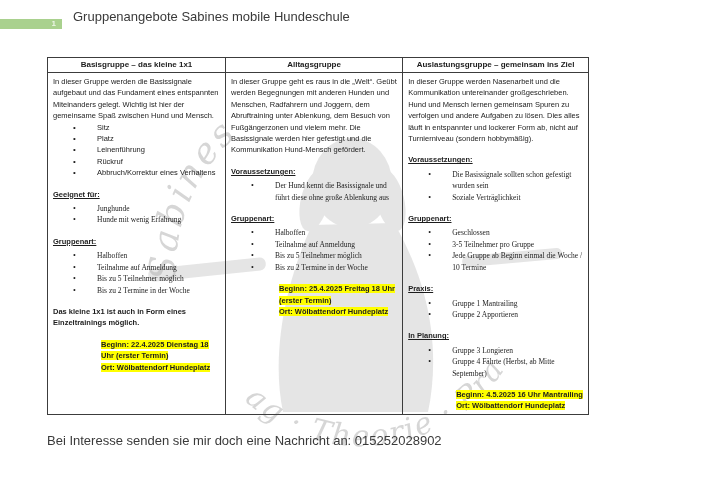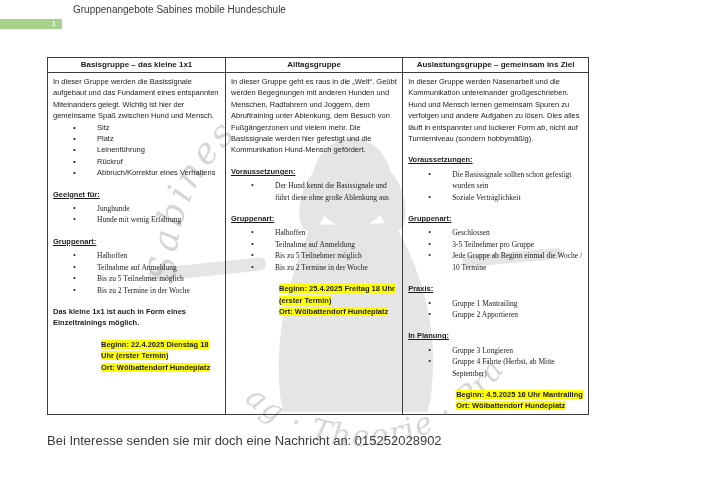--- a/index.html
+++ b/index.html
@@ -8,21 +8,21 @@
     font-family:"Liberation Sans",sans-serif;color:#1c1c1c;overflow:hidden;
     margin:0 auto;
   }
   
   .num-bar{
     position:absolute;left:0;top:19px;width:62px;height:10px;
     background:#a9d18e;color:#edf5e6;font-size:8px;line-height:10px;
     font-weight:bold;text-align:right;padding-right:6px;box-sizing:border-box;
   }
   .doc-title{
-    position:absolute;left:73px;top:4px;font-size:10px;line-height:12px;color:#3a3a3a;
+    position:absolute;left:73px;top:11px;font-size:13px;line-height:12px;color:#3a3a3a;
   }
   
   .watermark{position:absolute;left:0;top:0;pointer-events:none;}
   
   .grid{
     position:absolute;left:47px;top:57px;width:542px;height:358px;
     border:1px solid #3c3c3c;display:flex;flex-direction:column;box-sizing:border-box;
     background:transparent;
   }
   .grid-head{display:flex;height:14px;border-bottom:1px solid #3c3c3c;}

